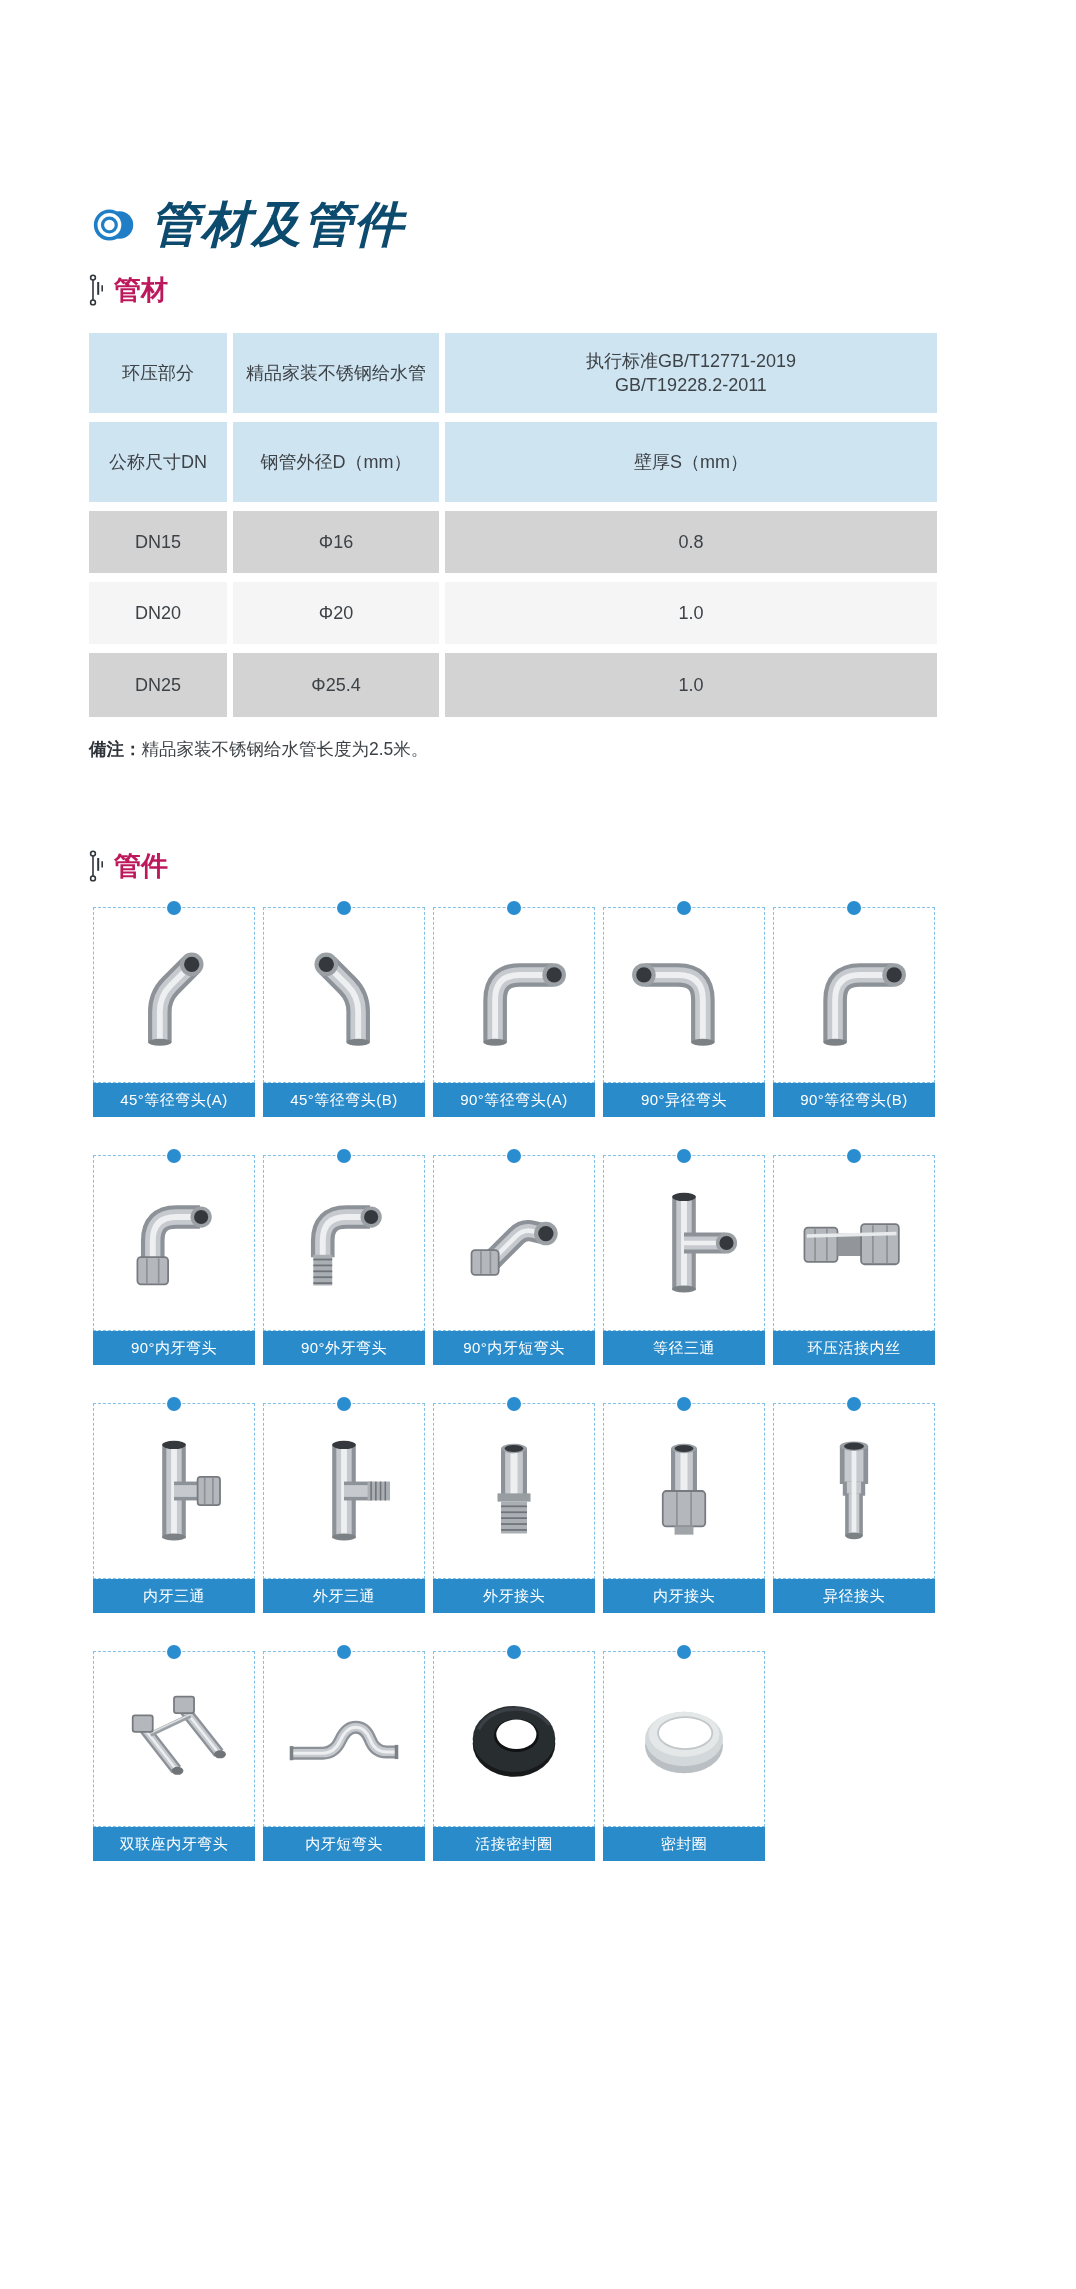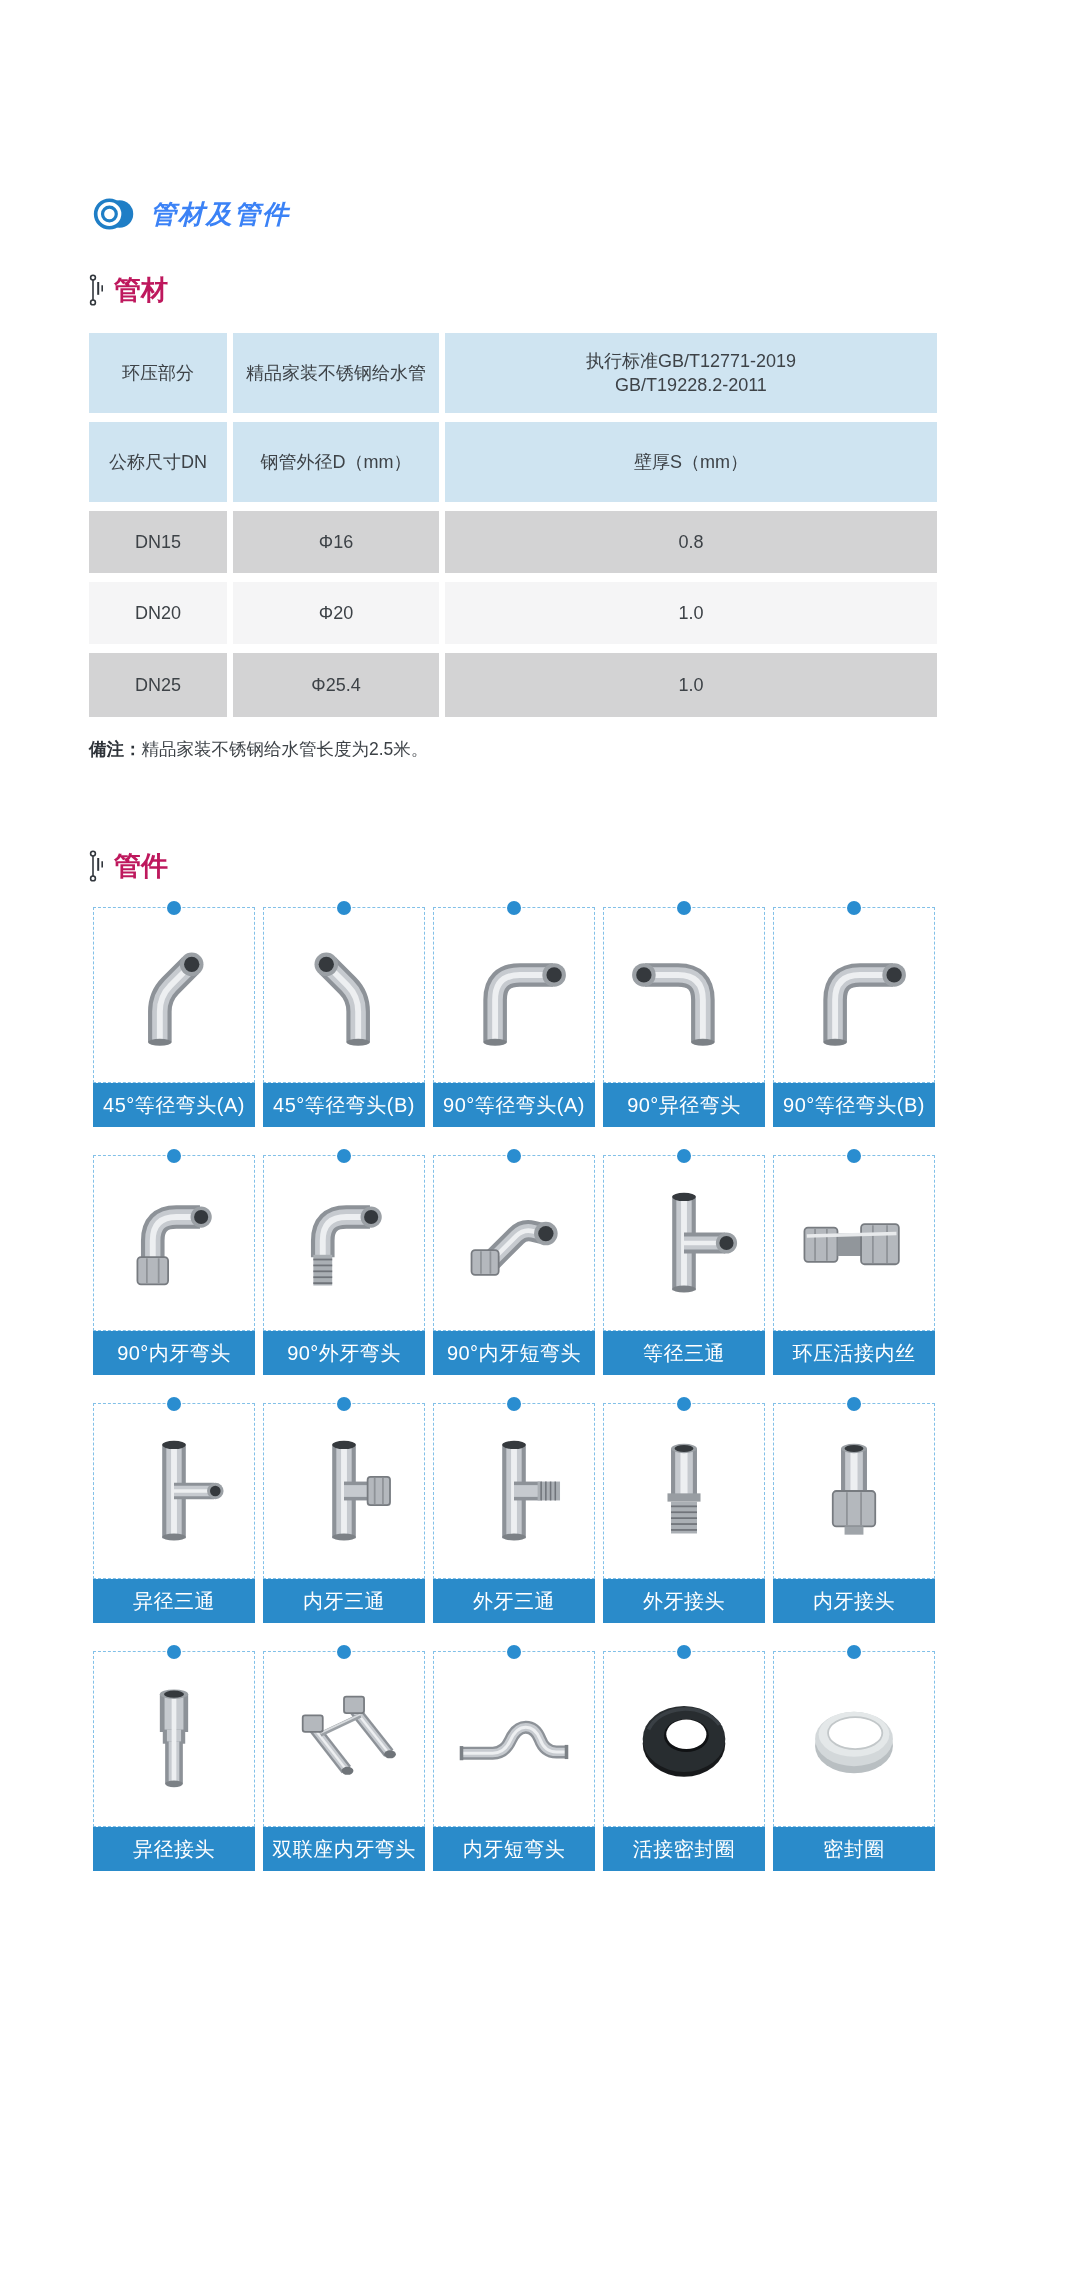--- a/index.html
+++ b/index.html
@@ -2,21 +2,21 @@
 <html><head>
 <meta charset="utf-8">
 <style>
   * { margin:0; padding:0; box-sizing:border-box; }
   html,body { background:#ffffff; }
   body { font-family:"Liberation Sans","DejaVu Sans",sans-serif; color:#3d4247; }
   .page { position:relative; width:1076px; height:2289px; background:#ffffff; overflow:hidden; }
 
   
   .title-row { position:absolute; left:92px; top:192px; display:flex; align-items:center; gap:14px; }
-  .page-title { font-size:26px; font-weight:bold; font-style:italic; color:#3b82f6; letter-spacing:2px; }
+  .page-title { font-size:49px; font-weight:bold; font-style:italic; color:#0c4a6e; letter-spacing:2px; }
 
   
   .sec-head { position:absolute; display:flex; align-items:center; gap:9px; }
   .sec-head.pipes { left:89px; top:272px; }
   .sec-head.fittings { left:89px; top:848px; }
   .sec-title { font-size:27px; font-weight:bold; color:#be185d; }
 
   
   .pipe-table { position:absolute; left:89px; top:333px; width:848px;
     display:grid; grid-template-columns:138px 206px 1fr; grid-template-rows:80px 80px 62px 62px 64px;
@@ -32,22 +32,22 @@
   .note b { font-weight:bold; color:#2e3339;margin-top:48px; }
 
   
   .fit-grid { position:absolute; left:93px; top:907px; width:842px;
     display:grid; grid-template-columns:repeat(5,162px); gap:38px 8px; }
   .card { width:162px; height:210px; }
   .card-img { position:relative; height:176px; background:#ffffff;
     border:1px dashed #82c0e8; display:flex; align-items:center; justify-content:center; }
   .dot { position:absolute; top:-7px; left:50%; margin-left:-7px; width:14px; height:14px;
     border-radius:50%; background:#2a8dd0; }
-  .card-label { height:44px; background:#2a8bca; color:#ffffff; display:flex;
-    align-items:center; justify-content:center; font-size:20px; letter-spacing:0.5px; }
+  .card-label { height:34px; background:#2a8bca; color:#ffffff; display:flex;
+    align-items:center; justify-content:center; font-size:15px; letter-spacing:0.5px; }
   .glyph { width:118px; height:126px; }
   .flip { transform:scaleX(-1); }
   .defs { position:absolute; width:0; height:0; overflow:hidden; }
 </style>
 </head>
 <body>
 
 <svg class="defs" aria-hidden="true">
   <defs>
     <symbol id="sym-elbow45" viewBox="0 0 100 100">
@@ -394,29 +394,20 @@
     <div class="card">
       <div class="card-img">
         <span class="dot"></span>
         <svg class="glyph">
             <use href="#sym-unionF"></use>
           </svg>
       </div>
       <div class="card-label">环压活接内丝</div>
     </div>
 
-    <div class="card">
-      <div class="card-img">
-        <span class="dot"></span>
-        <svg class="glyph">
-            <use href="#sym-teeRed"></use>
-          </svg>
-      </div>
-      <div class="card-label">异径三通</div>
-    </div>
 
     <div class="card">
       <div class="card-img">
         <span class="dot"></span>
         <svg class="glyph">
             <use href="#sym-teeF"></use>
           </svg>
       </div>
       <div class="card-label">内牙三通</div>
     </div>

